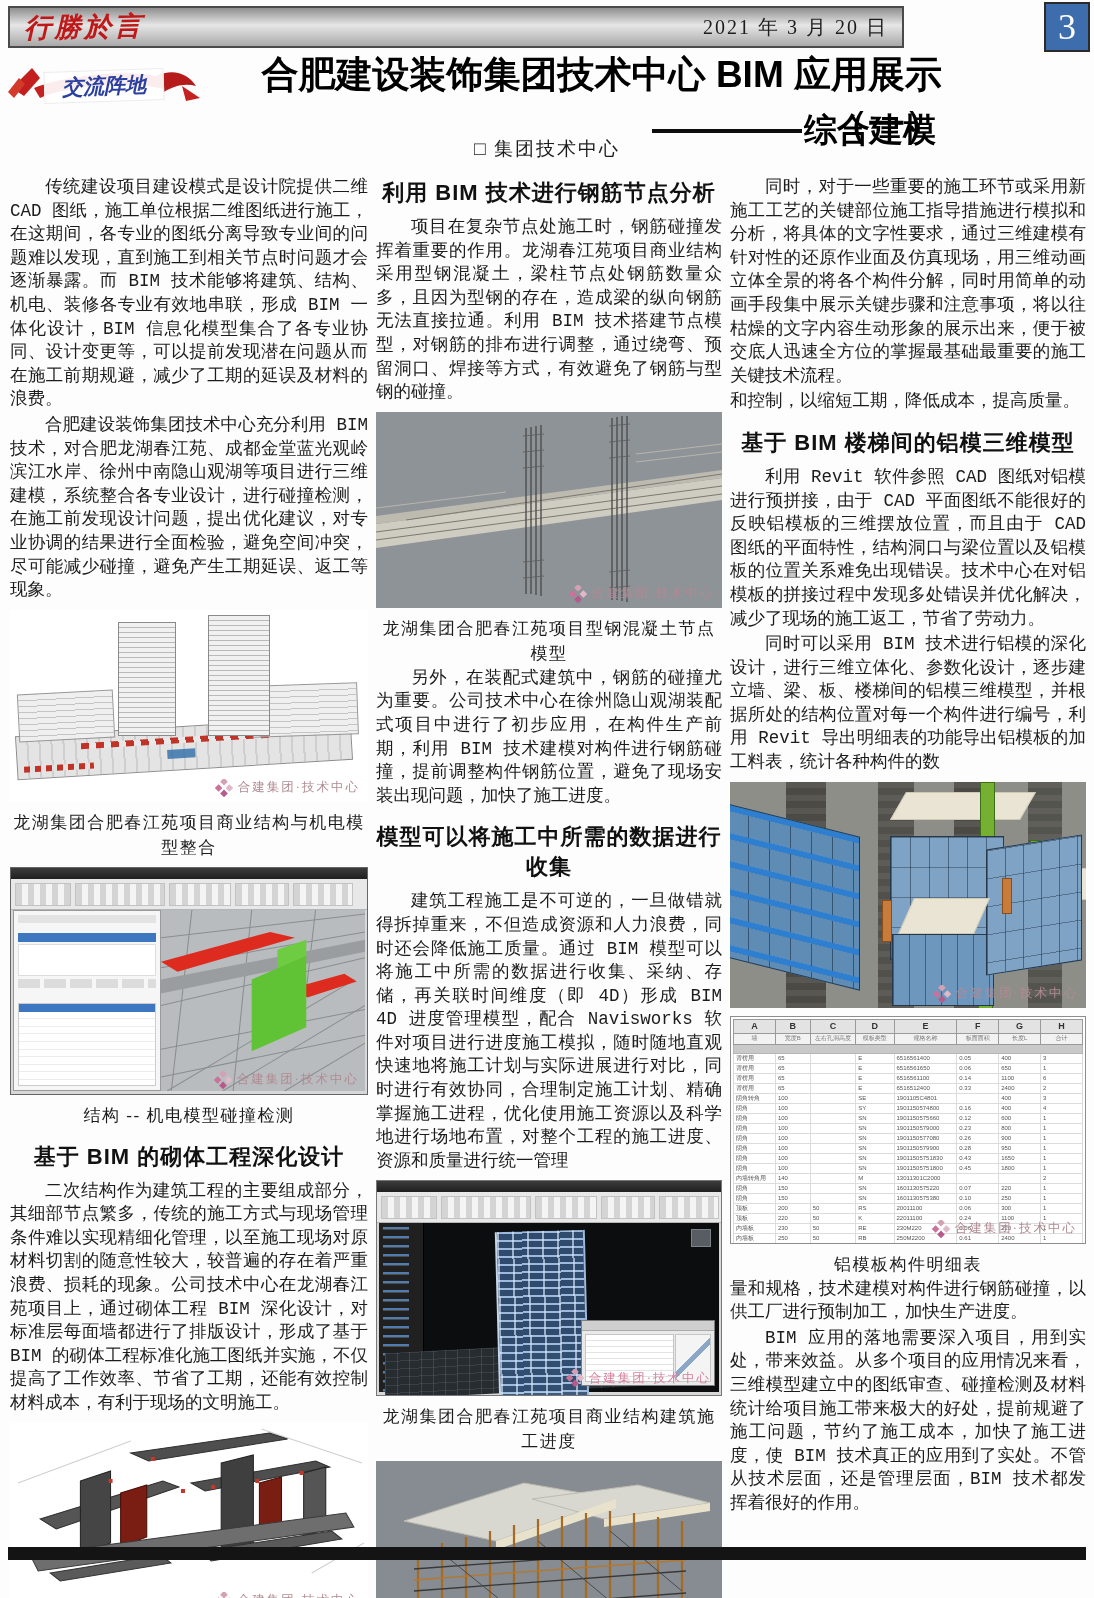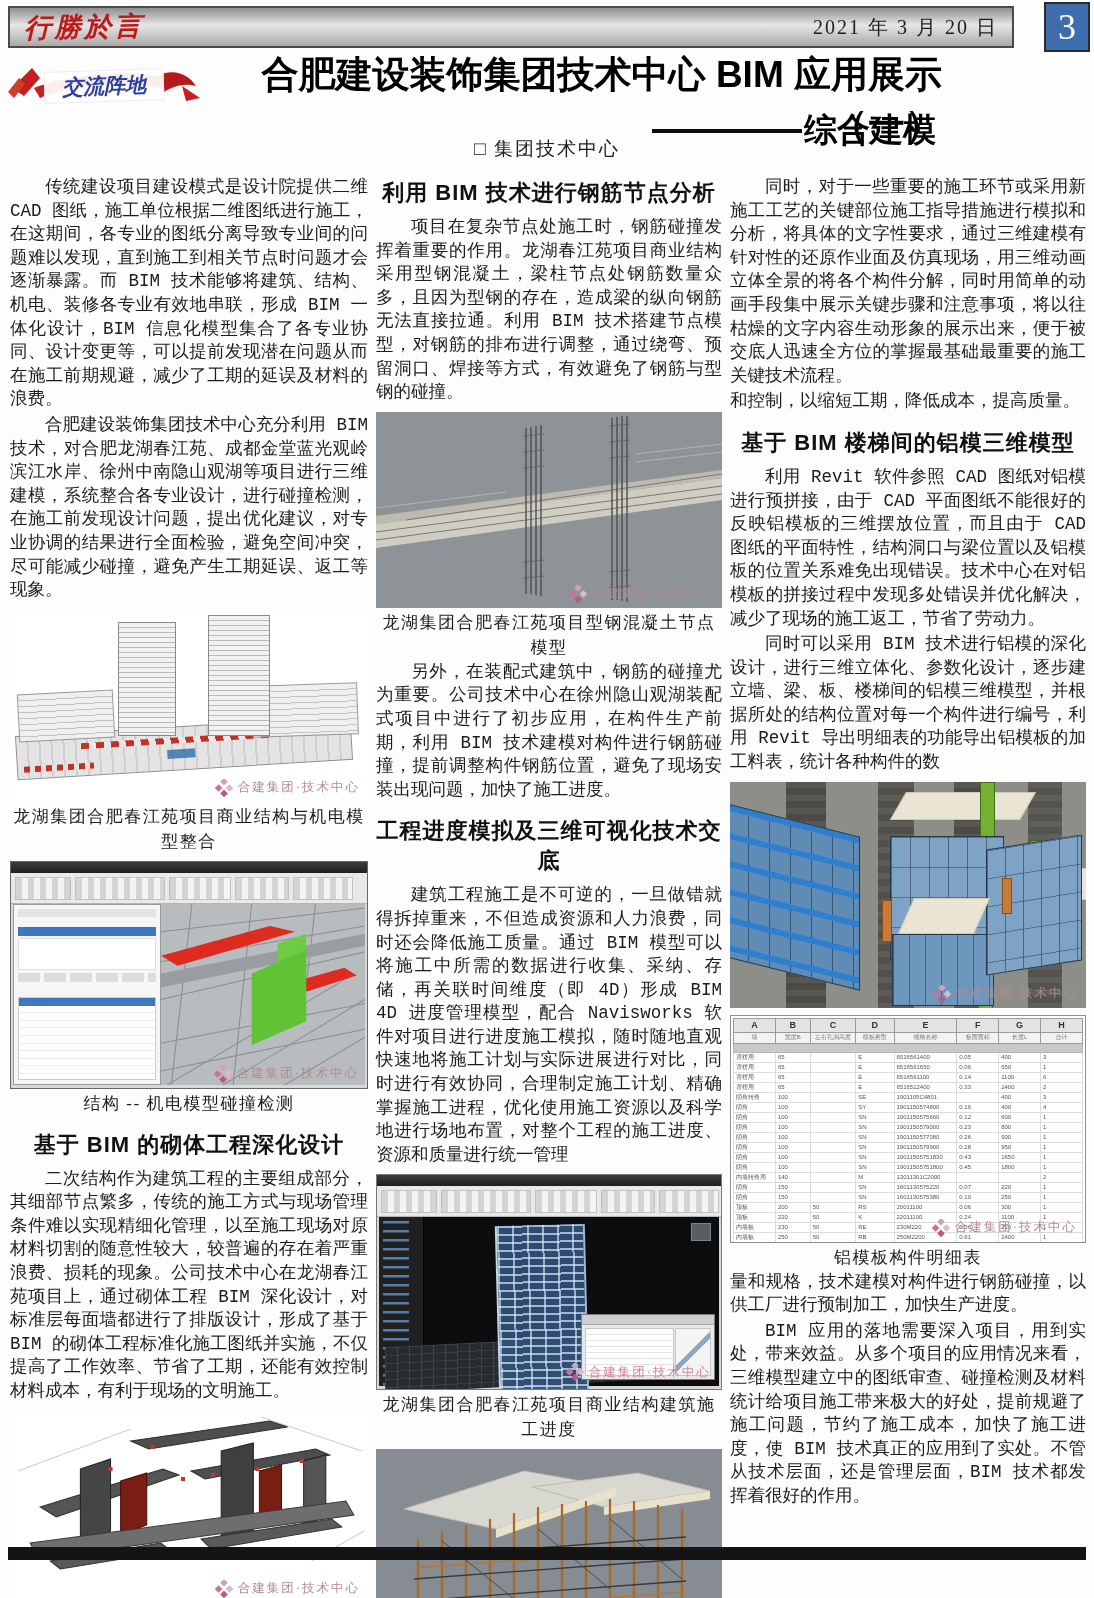--- a/index.html
+++ b/index.html
@@ -1,20 +1,20 @@
 <!DOCTYPE html>
 <html><head>
 <meta charset="utf-8">
 <style>
   html,body{margin:0;padding:0;background:#e9e9e9;}
   .page{position:relative;width:1094px;height:1598px;background:#fdfdfd;margin:0 auto;
         font-family:"Liberation Serif","DejaVu Serif",serif;color:#1c1c1c;overflow:hidden;}
 
   
-  .topbar{position:absolute;left:8px;top:6px;width:1006px;height:42px;box-sizing:border-box;
+  .topbar{position:absolute;left:8px;top:6px;width:896px;height:42px;box-sizing:border-box;
           background:linear-gradient(180deg,#8f8f8f,#e6e6e6 45%,#a9a9a9);
           border:2px solid #4a4a4a;display:flex;align-items:center;justify-content:space-between;padding:0 14px;}
   .masthead{font-family:"DejaVu Serif",serif;font-style:italic;font-weight:bold;font-size:27px;
             color:#c01818;letter-spacing:3px;transform:rotate(-1deg);}
   .issue-date{font-size:20px;color:#1d1d1d;letter-spacing:2px;}
   .pagenum{position:absolute;left:1044px;top:2px;width:46px;height:50px;background:#3d6dad;
            border:2px solid #2b2b2b;box-sizing:border-box;color:#fff;font-size:36px;
            display:flex;align-items:center;justify-content:center;}
   .logo{position:absolute;left:6px;top:56px;width:198px;height:60px;}
   .logo-text{position:absolute;left:38px;top:14px;width:110px;text-align:center;
@@ -30,21 +30,21 @@
   
   .col{position:absolute;top:176px;}
   .col1{left:10px;width:358px;}
   .col2{left:376px;width:346px;}
   .col3{left:730px;width:356px;}
   p.body{margin:0 0 2px;font-size:17.5px;line-height:23.6px;text-align:justify;font-family:Liberation Mono, monospace;}
   p.indent{text-indent:2em;}
   h2.sec{margin:14px 0 8px;font-family:"Liberation Sans",sans-serif;font-size:22px;font-weight:bold;
          text-align:center;letter-spacing:1px;color:#111;}
   .col2 h2.sec:first-child{margin-top:2px;}
-  .figure{position:relative;margin:7px 0 2px;overflow:hidden;}
+  .figure{position:relative;margin:7px 0 8px;overflow:hidden;}
   .caption{text-align:center;font-size:17px;letter-spacing:1.5px;line-height:25px;margin-bottom:1px;}
 
   
   .wm{position:absolute;right:8px;bottom:5px;display:flex;align-items:center;gap:5px;pointer-events:none;z-index:5;}
   .wm-t{font-size:12.5px;letter-spacing:2px;color:#b08a93;white-space:nowrap;}
   .wm-dark .wm-t{color:#d77f9e;}
 
   
   .fig-towers{height:192px;background:#fff;}
   .pod{position:absolute;left:6px;top:116px;width:334px;height:42px;transform:rotate(-3.5deg);
@@ -354,21 +354,21 @@
           <rect x="13" y="7" width="6" height="6" transform="rotate(45 16 10)" fill="#e0b8c8"></rect>
           <rect x="7" y="13" width="6" height="6" transform="rotate(45 10 16)" fill="#b7598a"></rect>
         </svg>
         <span class="wm-t">合建集团·技术中心</span>
       </div>
     </div>
     <div class="caption">龙湖集团合肥春江苑项目型钢混凝土节点模型</div>
 
     <p class="body indent">另外，在装配式建筑中，钢筋的碰撞尤为重要。公司技术中心在徐州隐山观湖装配式项目中进行了初步应用，在构件生产前期，利用 BIM 技术建模对构件进行钢筋碰撞，提前调整构件钢筋位置，避免了现场安装出现问题，加快了施工进度。</p>
 
-    <h2 class="sec">工程进度模拟及三维可视化技术交底</h2>
+    <h2 class="sec">模型可以将施工中所需的数据进行收集</h2>
     <p class="body indent">建筑工程施工是不可逆的，一旦做错就得拆掉重来，不但造成资源和人力浪费，同时还会降低施工质量。通过 BIM 模型可以将施工中所需的数据进行收集、采纳、存储，再关联时间维度（即 4D）形成 BIM 4D 进度管理模型，配合 Navisworks 软件对项目进行进度施工模拟，随时随地直观快速地将施工计划与实际进展进行对比，同时进行有效协同，合理制定施工计划、精确掌握施工进程，优化使用施工资源以及科学地进行场地布置，对整个工程的施工进度、资源和质量进行统一管理</p>
 
     <div class="figure fig-4d">
       <div class="win-titlebar"></div>
       <div class="win-ribbon">
         <span class="rchunk rc1"></span>
           <span class="rchunk rc2"></span>
         <span class="rchunk rc3"></span>
           <span class="rchunk rc4"></span>
         <span class="rchunk rc5"></span>

